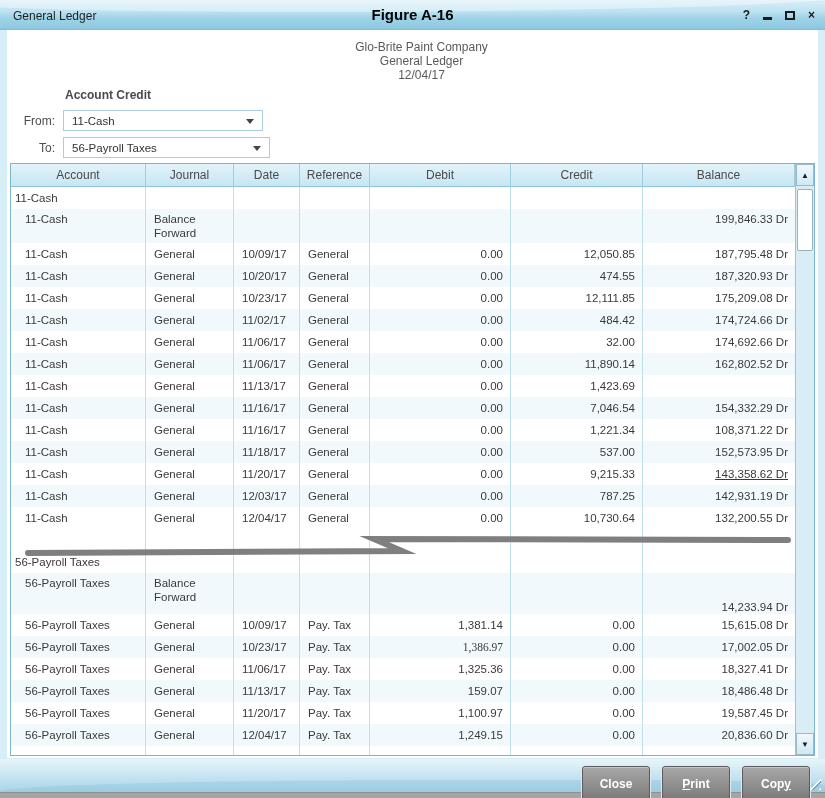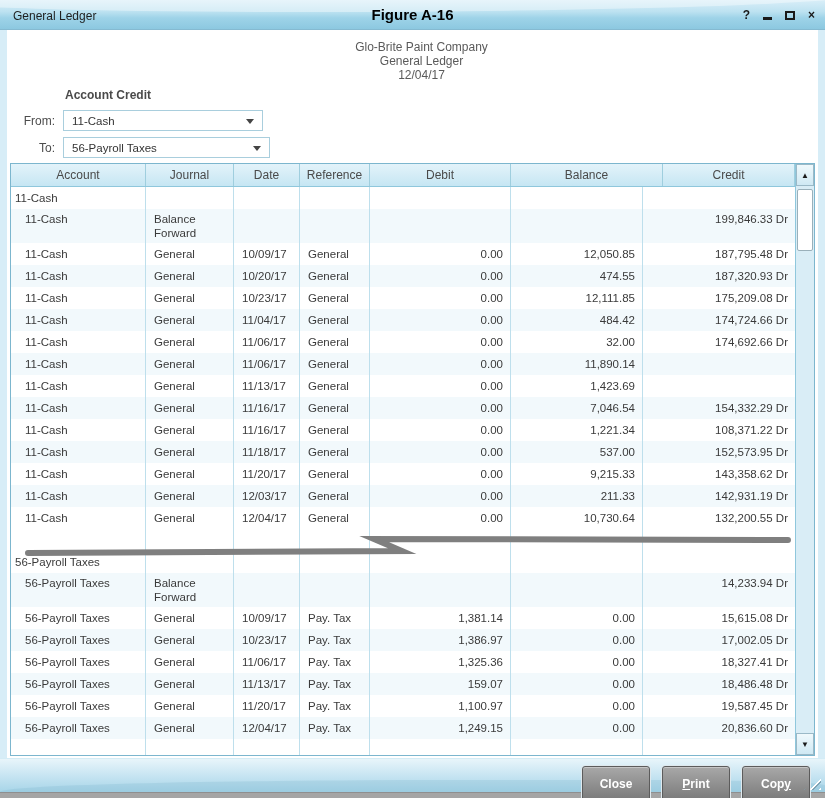--- a/index.html
+++ b/index.html
@@ -125,22 +125,22 @@
     <span class="dd-arrow"></span>
   </div>
 
   <div class="table">
     <div class="thead" id="thead-row">
         <div class="th" style="flex: 0 0 135px;">Account</div>
         <div class="th" style="flex: 0 0 88px;">Journal</div>
         <div class="th" style="flex: 0 0 66px; text-align: center;">Date</div>
         <div class="th" style="flex: 0 0 70px;">Reference</div>
         <div class="th" style="flex: 0 0 141px;">Debit</div>
+        <div class="th" style="flex: 0 0 132px;">Credit</div>
         <div class="th" style="flex: 0 0 152px;">Balance</div>
-        <div class="th" style="flex: 0 0 132px;">Credit</div>
       </div>
     <div class="tbody" id="tbody">
         <div class="tr group">
           <div class="td l acct" style="flex: 0 0 135px;">11-Cash</div>
           <div class="td l" style="flex: 0 0 88px;"></div>
           <div class="td l" style="flex: 0 0 66px;"></div>
           <div class="td l" style="flex: 0 0 70px;"></div>
           <div class="td r" style="flex: 0 0 141px;"></div>
           <div class="td r" style="flex: 0 0 132px;"></div>
           <div class="td r last" style="flex: 0 0 152px;"></div>
@@ -177,21 +177,21 @@
           <div class="td l" style="flex: 0 0 88px;">General</div>
           <div class="td l" style="flex: 0 0 66px;">10/23/17</div>
           <div class="td l" style="flex: 0 0 70px;">General</div>
           <div class="td r" style="flex: 0 0 141px;">0.00</div>
           <div class="td r" style="flex: 0 0 132px;">12,111.85</div>
           <div class="td r last" style="flex: 0 0 152px;">175,209.08 Dr</div>
         </div>
         <div class="tr alt">
           <div class="td l acct" style="flex: 0 0 135px;">11-Cash</div>
           <div class="td l" style="flex: 0 0 88px;">General</div>
-          <div class="td l" style="flex: 0 0 66px;">11/04/17</div>
+          <div class="td l" style="flex: 0 0 66px;">11/02/17</div>
           <div class="td l" style="flex: 0 0 70px;">General</div>
           <div class="td r" style="flex: 0 0 141px;">0.00</div>
           <div class="td r" style="flex: 0 0 132px;">484.42</div>
           <div class="td r last" style="flex: 0 0 152px;">174,724.66 Dr</div>
         </div>
         <div class="tr">
           <div class="td l acct" style="flex: 0 0 135px;">11-Cash</div>
           <div class="td l" style="flex: 0 0 88px;">General</div>
           <div class="td l" style="flex: 0 0 66px;">11/06/17</div>
           <div class="td l" style="flex: 0 0 70px;">General</div>
@@ -199,20 +199,21 @@
           <div class="td r" style="flex: 0 0 132px;">32.00</div>
           <div class="td r last" style="flex: 0 0 152px;">174,692.66 Dr</div>
         </div>
         <div class="tr alt">
           <div class="td l acct" style="flex: 0 0 135px;">11-Cash</div>
           <div class="td l" style="flex: 0 0 88px;">General</div>
           <div class="td l" style="flex: 0 0 66px;">11/06/17</div>
           <div class="td l" style="flex: 0 0 70px;">General</div>
           <div class="td r" style="flex: 0 0 141px;">0.00</div>
           <div class="td r" style="flex: 0 0 132px;">11,890.14</div>
+          <div class="td r last" style="flex: 0 0 152px;">162,802.52 Dr</div>
         </div>
         <div class="tr">
           <div class="td l acct" style="flex: 0 0 135px;">11-Cash</div>
           <div class="td l" style="flex: 0 0 88px;">General</div>
           <div class="td l" style="flex: 0 0 66px;">11/13/17</div>
           <div class="td l" style="flex: 0 0 70px;">General</div>
           <div class="td r" style="flex: 0 0 141px;">0.00</div>
           <div class="td r" style="flex: 0 0 132px;">1,423.69</div>
         </div>
         <div class="tr alt">
@@ -242,29 +243,29 @@
           <div class="td r" style="flex: 0 0 132px;">537.00</div>
           <div class="td r last" style="flex: 0 0 152px;">152,573.95 Dr</div>
         </div>
         <div class="tr">
           <div class="td l acct" style="flex: 0 0 135px;">11-Cash</div>
           <div class="td l" style="flex: 0 0 88px;">General</div>
           <div class="td l" style="flex: 0 0 66px;">11/20/17</div>
           <div class="td l" style="flex: 0 0 70px;">General</div>
           <div class="td r" style="flex: 0 0 141px;">0.00</div>
           <div class="td r" style="flex: 0 0 132px;">9,215.33</div>
-          <div class="td r last" style="flex: 0 0 152px;">143,358.62 Dr</div>
+          <div class="td r last" style="flex: 0 0 152px; text-decoration: underline;">143,358.62 Dr</div>
         </div>
         <div class="tr alt">
           <div class="td l acct" style="flex: 0 0 135px;">11-Cash</div>
           <div class="td l" style="flex: 0 0 88px;">General</div>
           <div class="td l" style="flex: 0 0 66px;">12/03/17</div>
           <div class="td l" style="flex: 0 0 70px;">General</div>
           <div class="td r" style="flex: 0 0 141px;">0.00</div>
-          <div class="td r" style="flex: 0 0 132px;">211.33</div>
+          <div class="td r" style="flex: 0 0 132px;">787.25</div>
           <div class="td r last" style="flex: 0 0 152px;">142,931.19 Dr</div>
         </div>
         <div class="tr">
           <div class="td l acct" style="flex: 0 0 135px;">11-Cash</div>
           <div class="td l" style="flex: 0 0 88px;">General</div>
           <div class="td l" style="flex: 0 0 66px;">12/04/17</div>
           <div class="td l" style="flex: 0 0 70px;">General</div>
           <div class="td r" style="flex: 0 0 141px;">0.00</div>
           <div class="td r" style="flex: 0 0 132px;">10,730.64</div>
           <div class="td r last" style="flex: 0 0 152px;">132,200.55 Dr</div>
@@ -287,37 +288,37 @@
           <div class="td r" style="flex: 0 0 132px;"></div>
           <div class="td r last" style="flex: 0 0 152px;"></div>
         </div>
         <div class="tr h34 alt">
           <div class="td l acct" style="flex: 0 0 135px;">56-Payroll Taxes</div>
           <div class="td l" style="flex: 0 0 88px;">Balance Forward</div>
           <div class="td l" style="flex: 0 0 66px;"></div>
           <div class="td l" style="flex: 0 0 70px;"></div>
           <div class="td r" style="flex: 0 0 141px;"></div>
           <div class="td r" style="flex: 0 0 132px;"></div>
-          <div class="td r last" style="flex: 0 0 152px;">14,233.94 Dr</div>
+          <div class="td r last" style="flex: 0 0 152px; margin-top: 24px;">14,233.94 Dr</div>
         </div>
         <div class="tr">
           <div class="td l acct" style="flex: 0 0 135px;">56-Payroll Taxes</div>
           <div class="td l" style="flex: 0 0 88px;">General</div>
           <div class="td l" style="flex: 0 0 66px;">10/09/17</div>
           <div class="td l" style="flex: 0 0 70px;">Pay. Tax</div>
           <div class="td r" style="flex: 0 0 141px;">1,381.14</div>
           <div class="td r" style="flex: 0 0 132px;">0.00</div>
           <div class="td r last" style="flex: 0 0 152px;">15,615.08 Dr</div>
         </div>
         <div class="tr alt">
           <div class="td l acct" style="flex: 0 0 135px;">56-Payroll Taxes</div>
           <div class="td l" style="flex: 0 0 88px;">General</div>
           <div class="td l" style="flex: 0 0 66px;">10/23/17</div>
           <div class="td l" style="flex: 0 0 70px;">Pay. Tax</div>
-          <div class="td r" style="flex: 0 0 141px;">1,386.97</div>
+          <div class="td r" style="flex: 0 0 141px; font-family: Liberation Serif, serif;">1,386.97</div>
           <div class="td r" style="flex: 0 0 132px;">0.00</div>
           <div class="td r last" style="flex: 0 0 152px;">17,002.05 Dr</div>
         </div>
         <div class="tr">
           <div class="td l acct" style="flex: 0 0 135px;">56-Payroll Taxes</div>
           <div class="td l" style="flex: 0 0 88px;">General</div>
           <div class="td l" style="flex: 0 0 66px;">11/06/17</div>
           <div class="td l" style="flex: 0 0 70px;">Pay. Tax</div>
           <div class="td r" style="flex: 0 0 141px;">1,325.36</div>
           <div class="td r" style="flex: 0 0 132px;">0.00</div>

